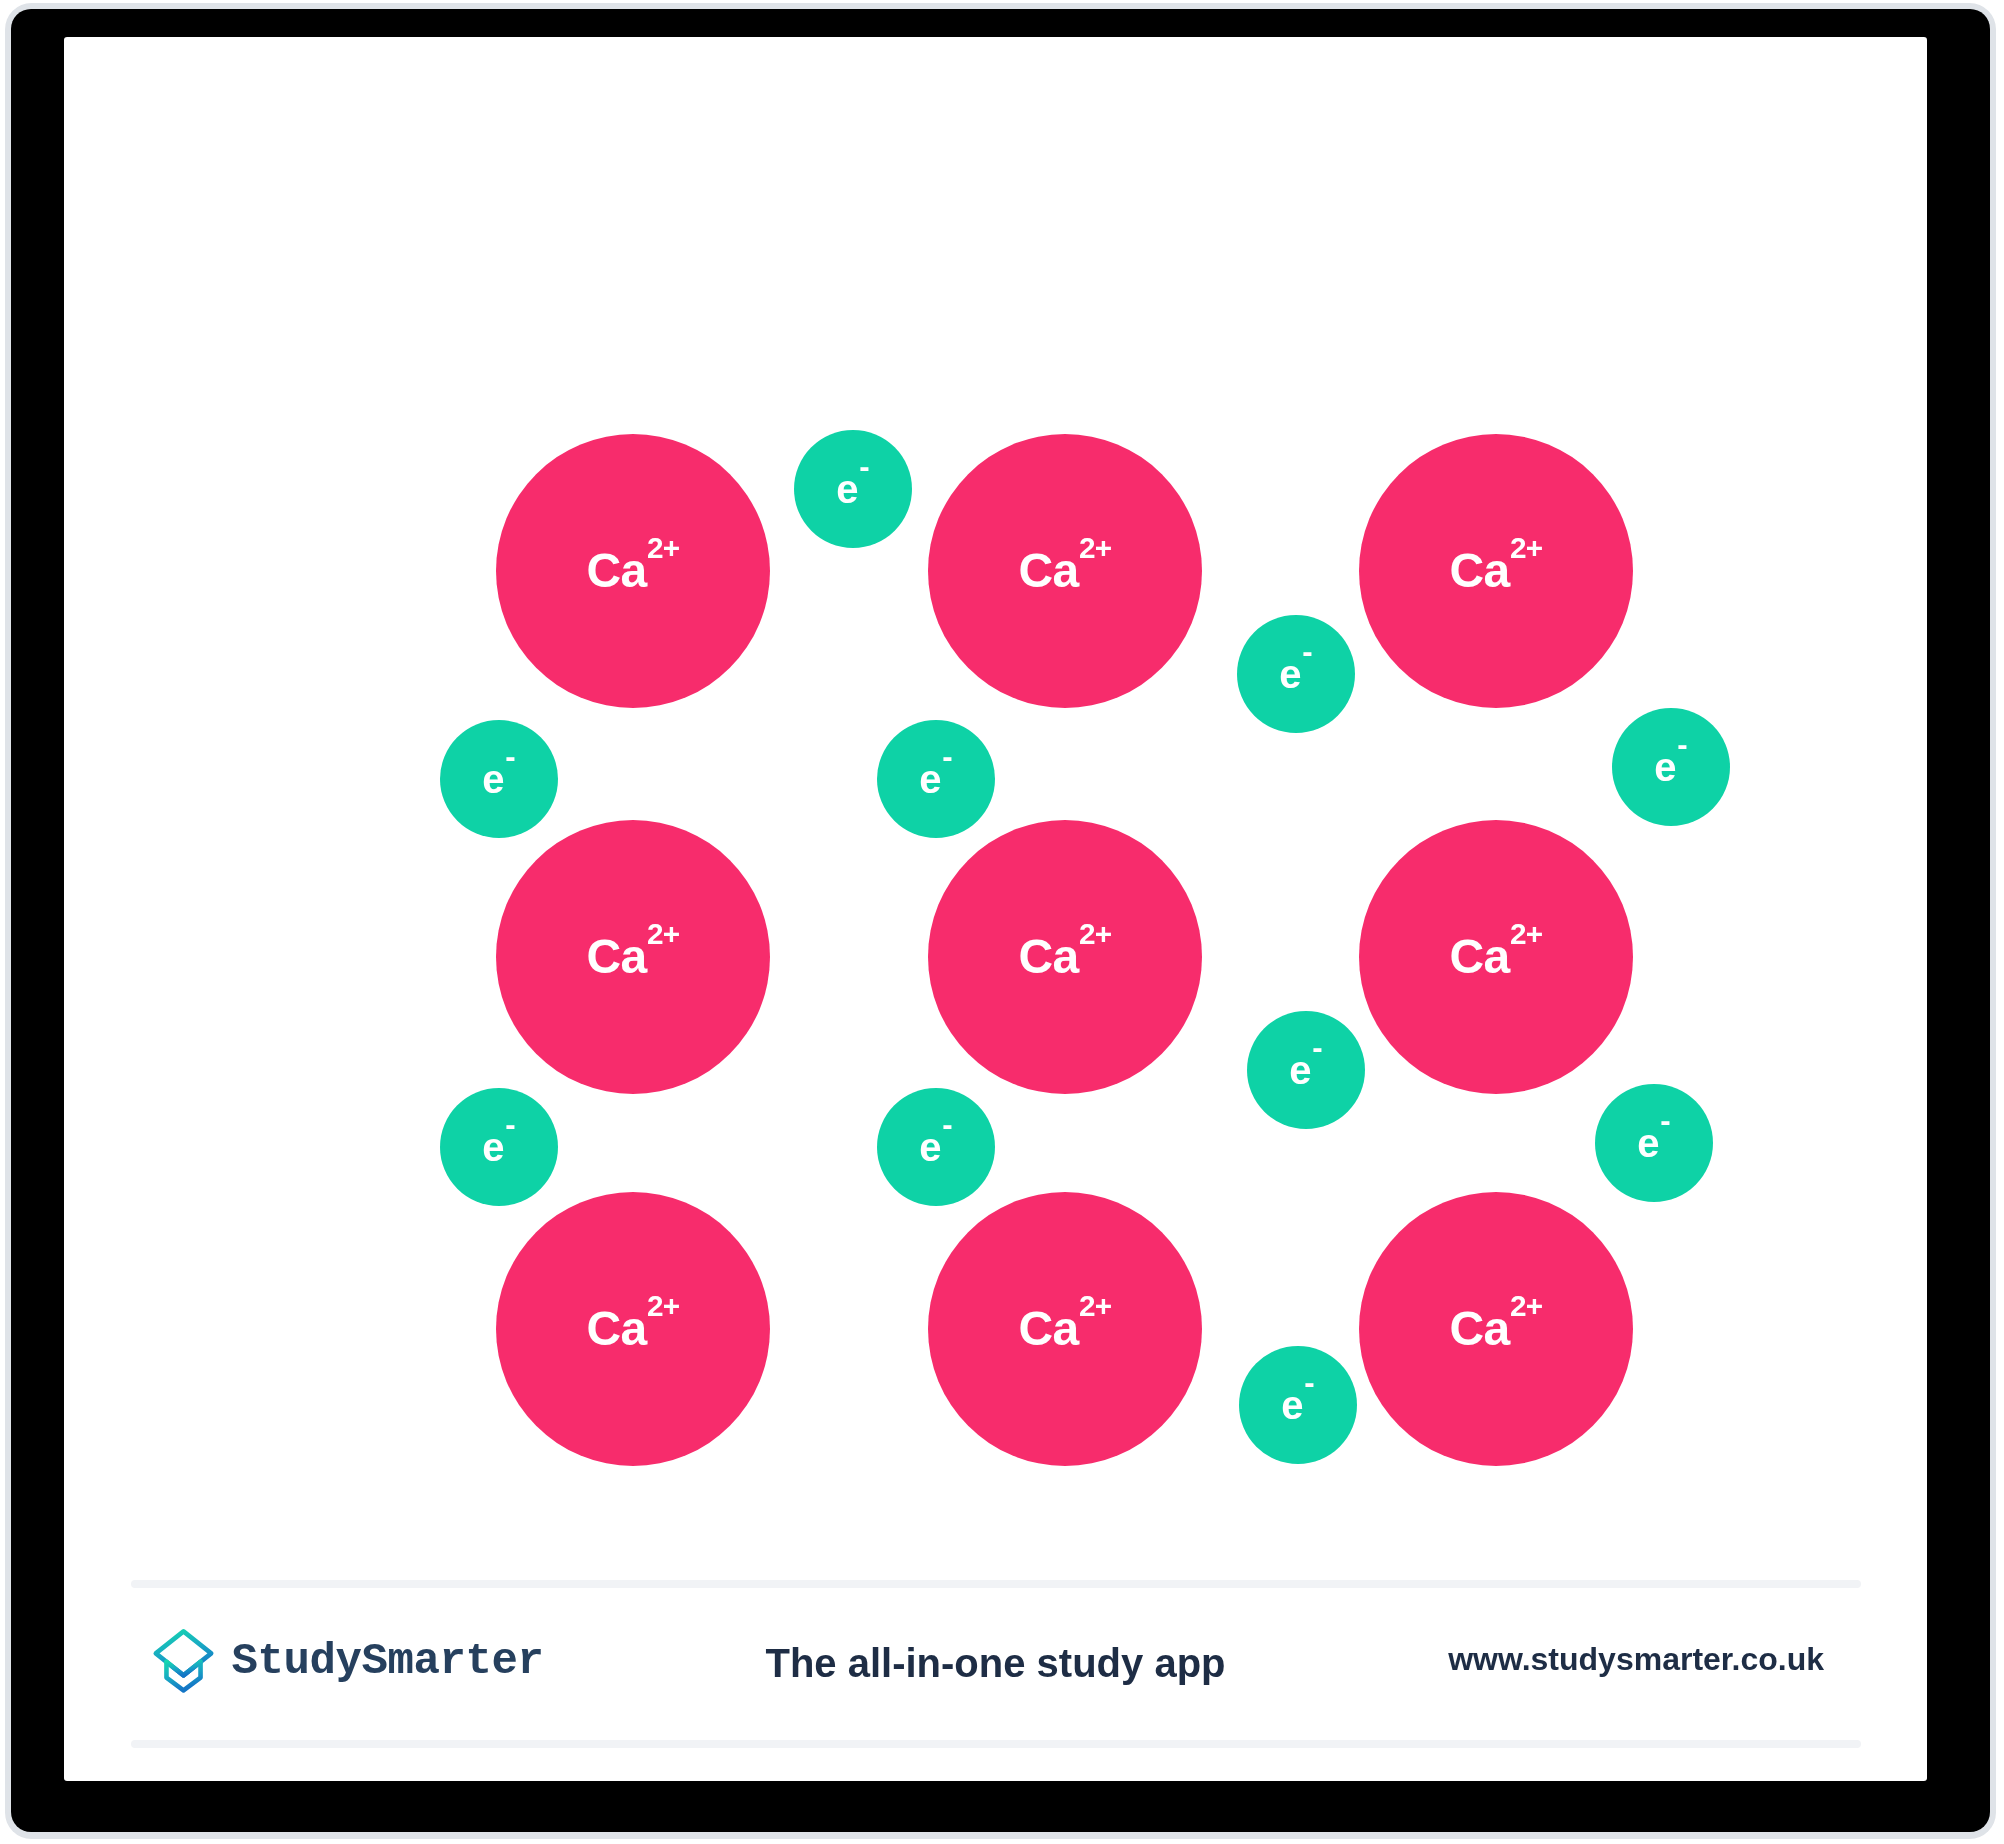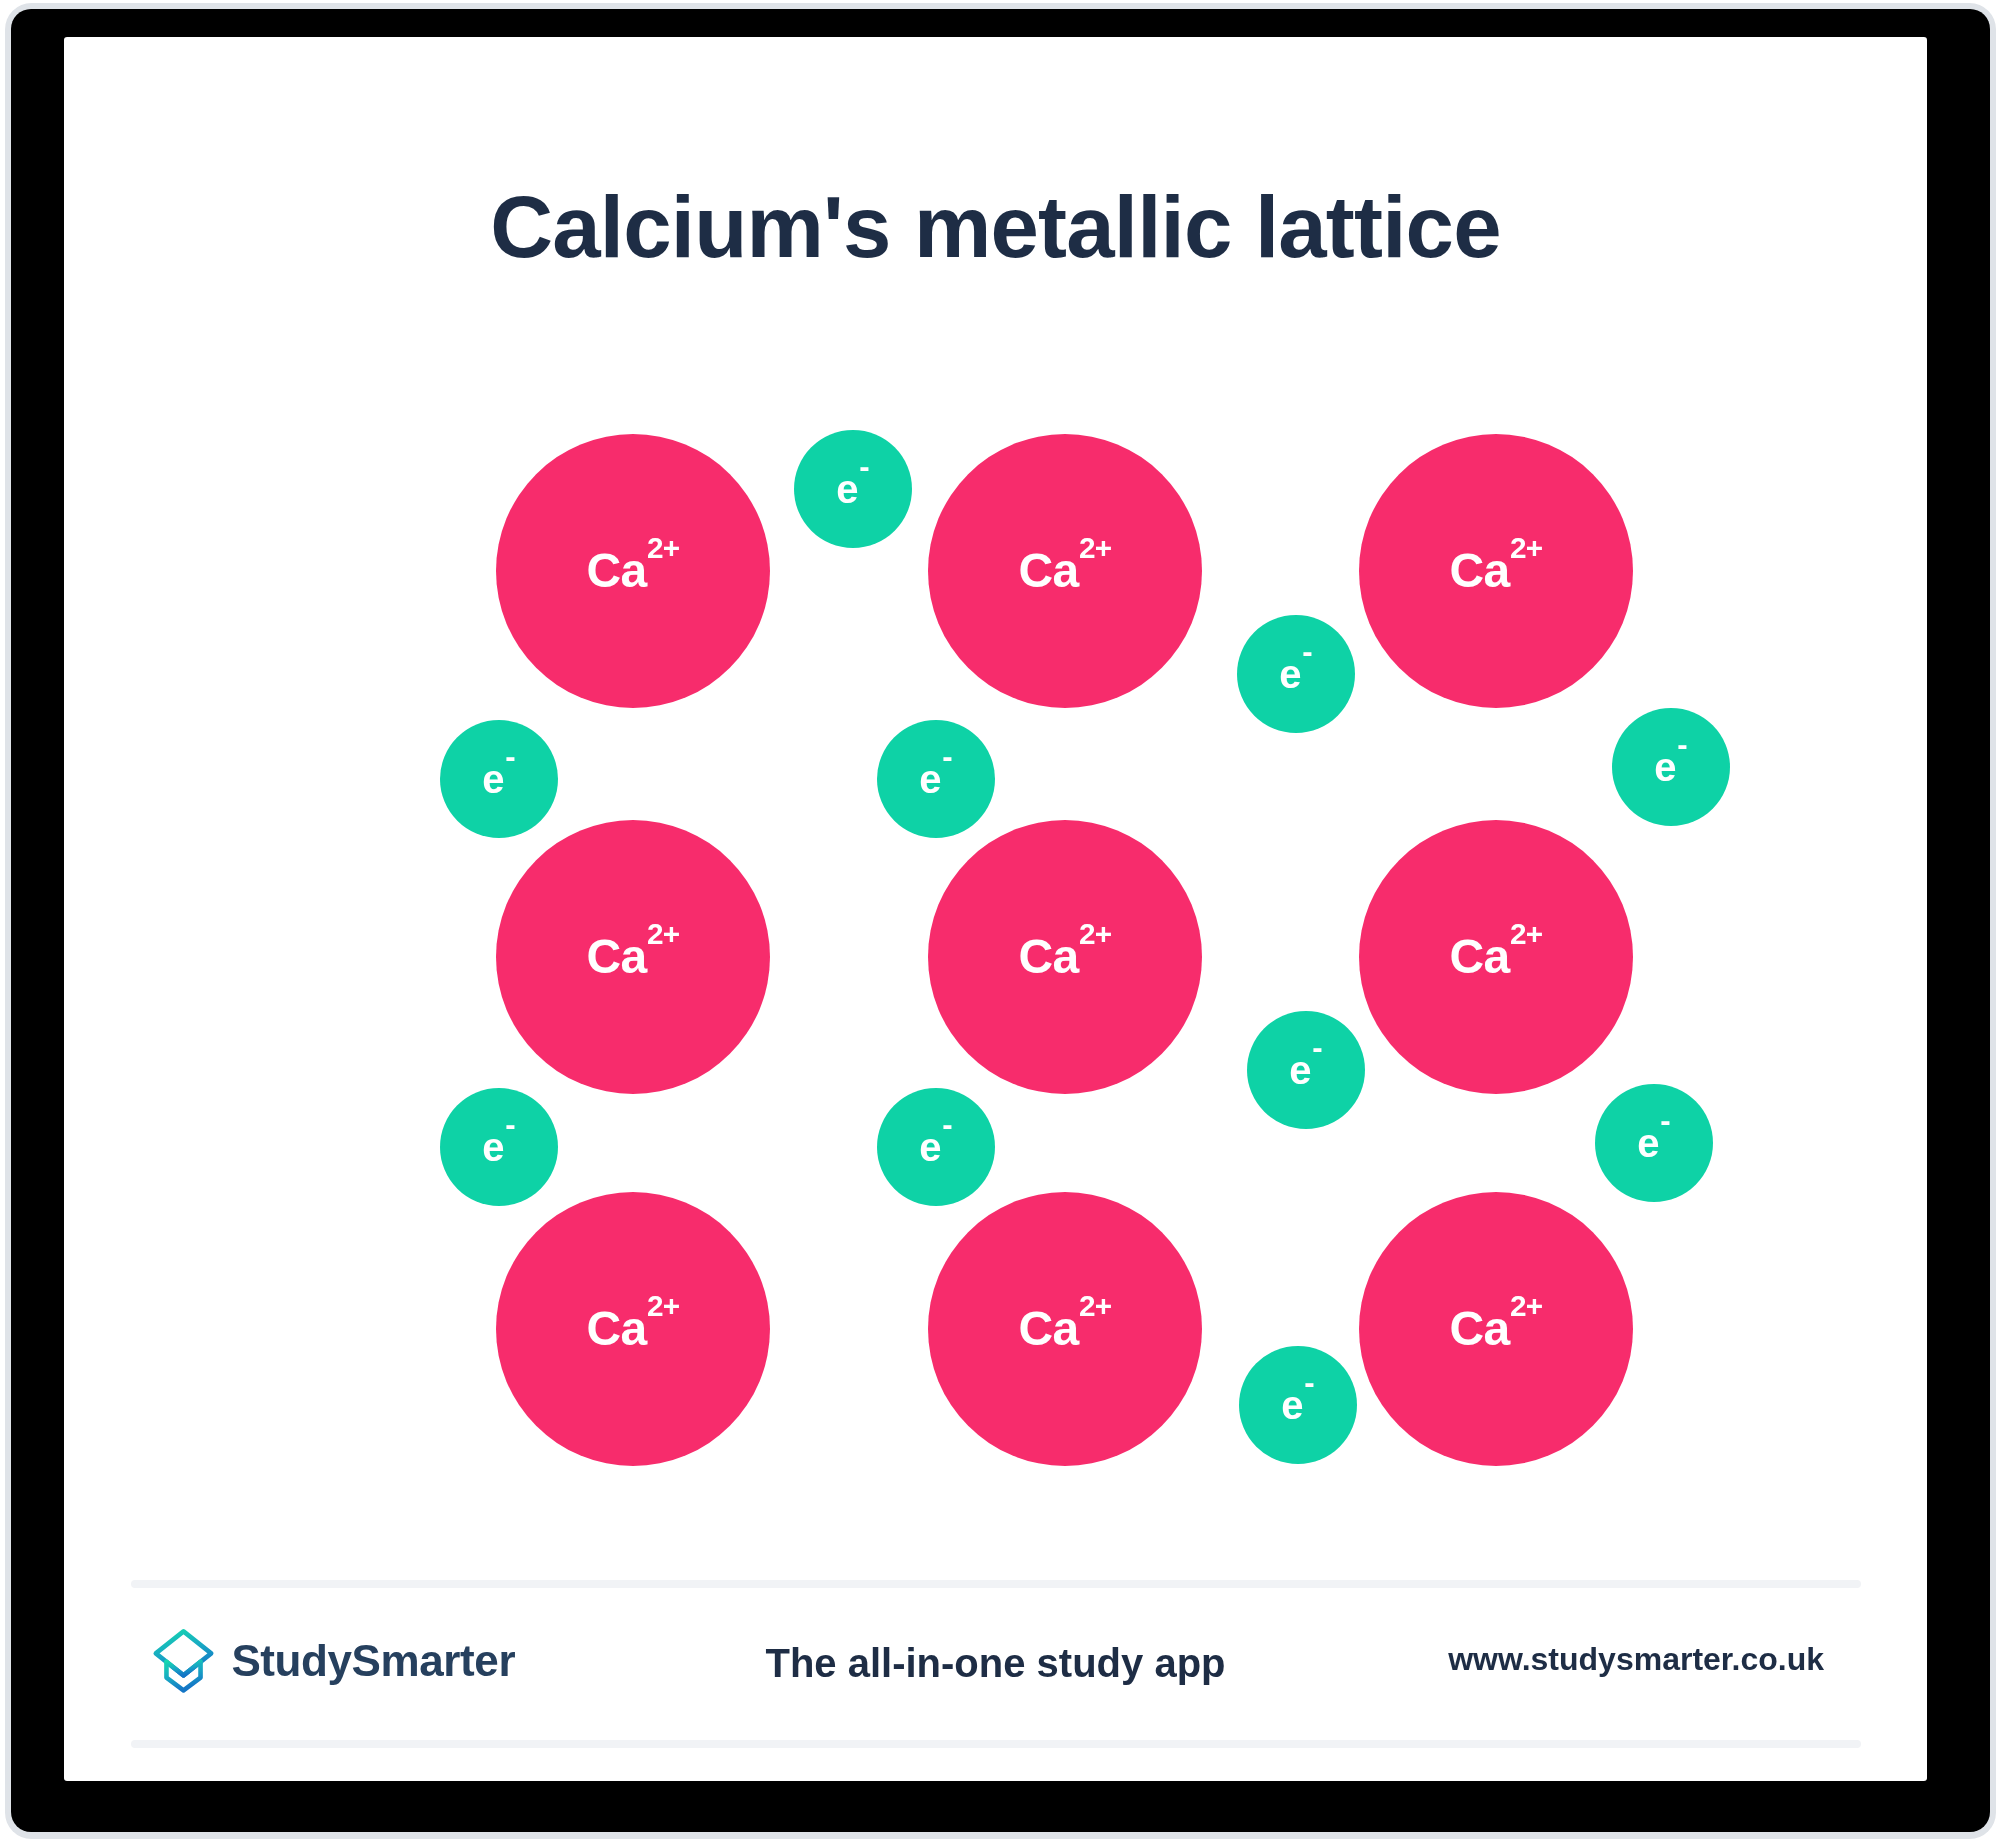--- a/index.html
+++ b/index.html
@@ -135,20 +135,21 @@
     display: flex;
     align-items: center;
     gap: 12.4px;
   }
   .brand-logo { width: 71px; height: 71px; display: block; }
   .brand-name {
     font-size: 44px;
     font-weight: 700;
     color: #26405e;
     letter-spacing: -0.4px;
+    font-family: Liberation Mono, monospace;
   }
   .tagline {
     position: absolute;
     left: 0;
     top: 33px;
     width: 1863px;
     text-align: center;
     font-size: 40px;
     font-weight: 700;
     color: #1e2d45;
@@ -165,21 +166,20 @@
 </head>
 <body>
 
 <div id="screen">
 
   <div class="frame-outer"></div>
   <div class="frame-black"></div>
 
   <div class="card">
 
-    <div class="title">Calcium's metallic lattice</div>
 
     <div class="stage" id="lattice-stage">
         <div class="node cation" style="width: 274px; height: 274px; left: 432px; top: 397px; background: rgb(247, 44, 108);">
           <span class="sym">Ca<sup class="sup">2+</sup></span>
         </div>
         <div class="node cation" style="width: 274px; height: 274px; left: 864px; top: 397px; background: rgb(247, 44, 108);">
           <span class="sym">Ca<sup class="sup">2+</sup></span>
         </div>
         <div class="node cation" style="width: 274px; height: 274px; left: 1295px; top: 397px; background: rgb(247, 44, 108);">
           <span class="sym">Ca<sup class="sup">2+</sup></span>

